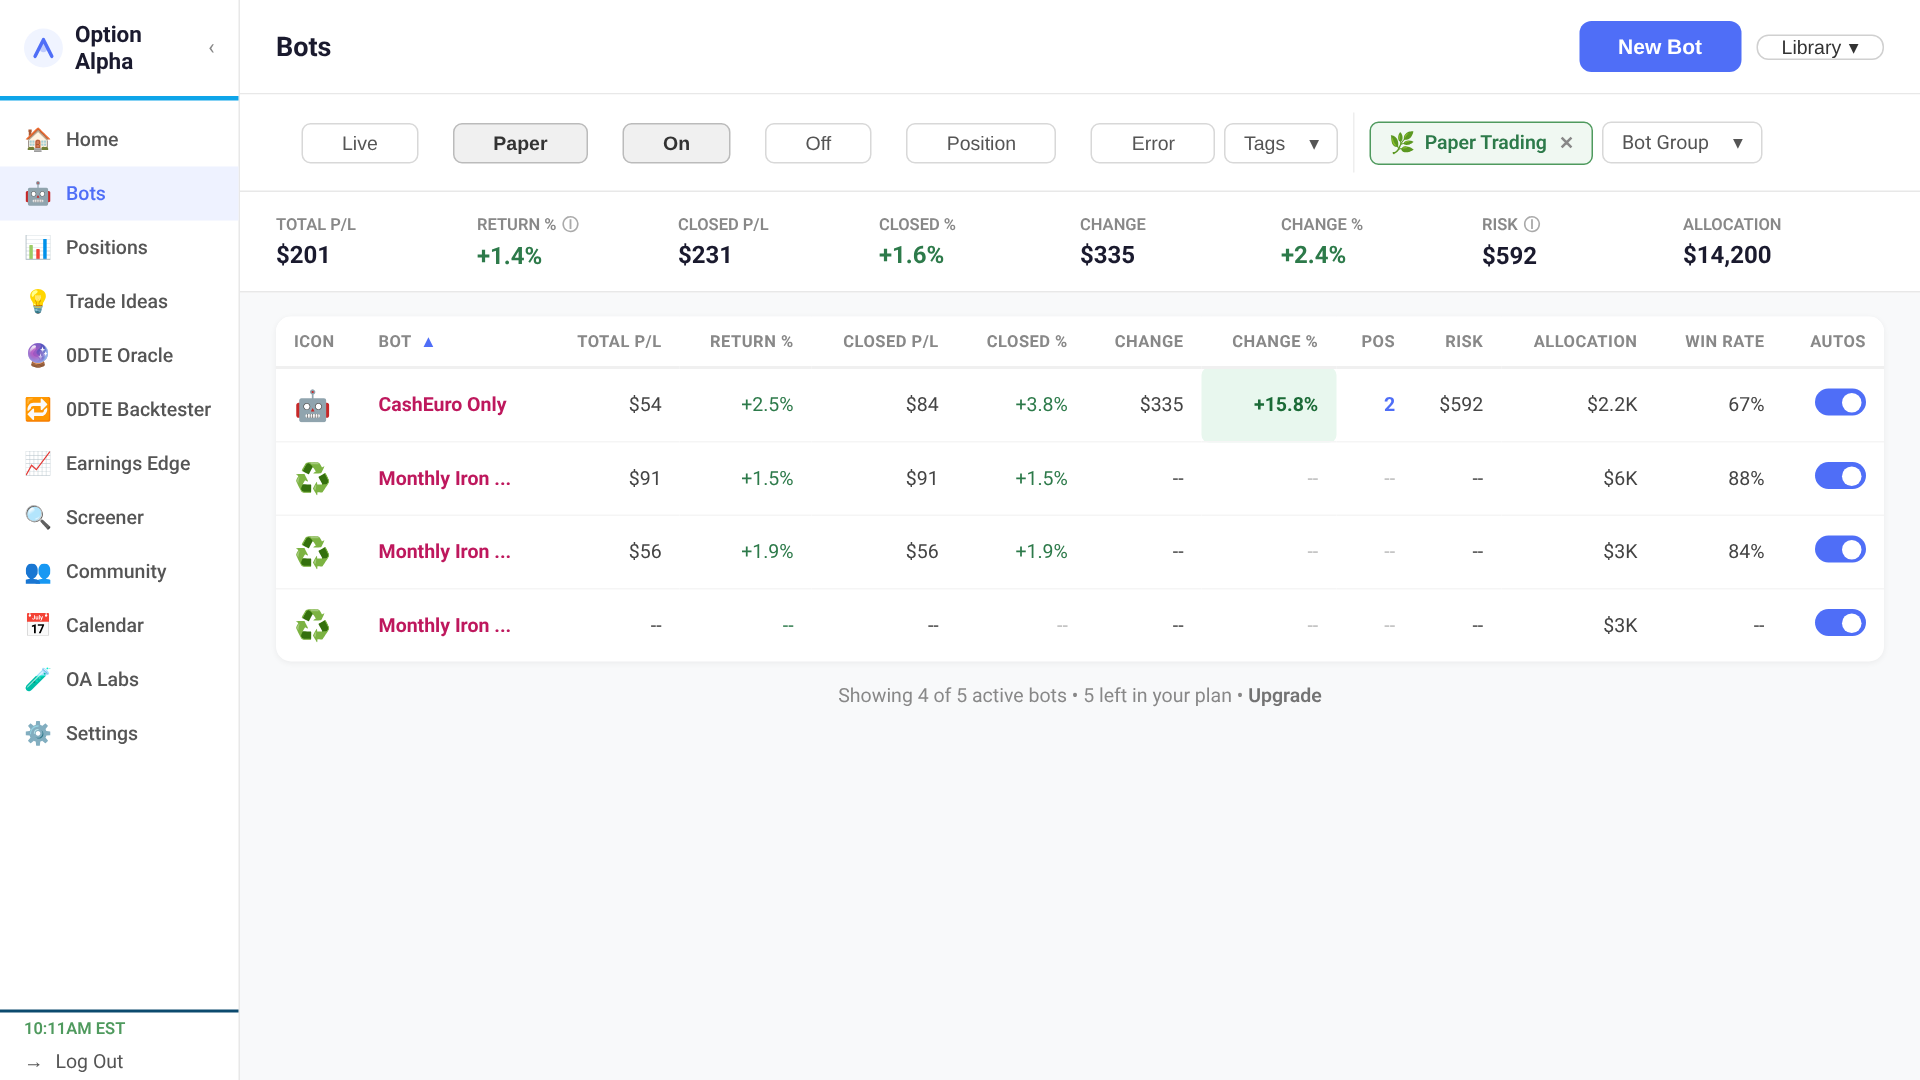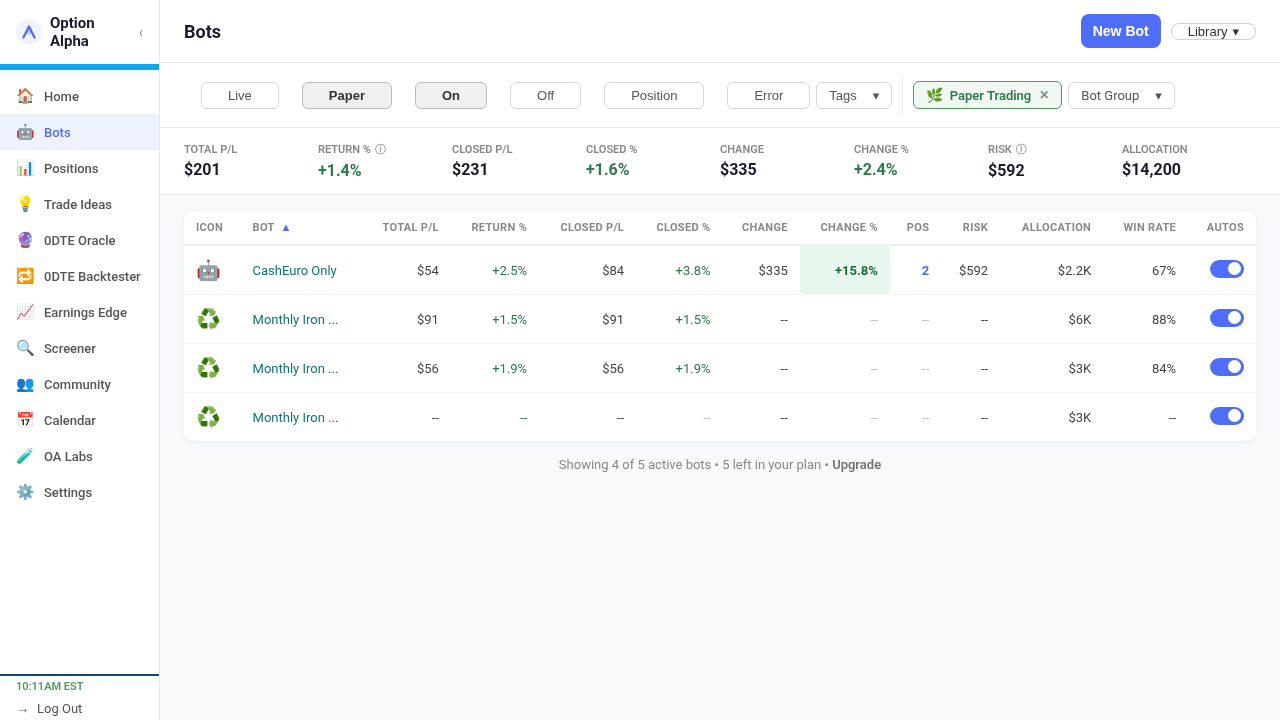--- a/index.html
+++ b/index.html
@@ -1,37 +1,37 @@
 <!DOCTYPE html>
 <html><head>
   <meta charset="utf-8">
   <style>
     * { box-sizing: border-box; margin: 0; padding: 0; }
     body { font-family: -apple-system, BlinkMacSystemFont, 'Segoe UI', Roboto, sans-serif; background: #f8f9fa; color: #333; font-size: 13px; display: flex; height: 720px; overflow: hidden; }
 
     
     .sidebar { width: 160px; background: #fff; border-right: 1px solid #e8e8e8; display: flex; flex-direction: column; height: 100%; }
-    .sidebar-logo { display: flex; align-items: center; gap: 8px; padding: 14px 16px; border-bottom: 6px solid #0ea5e9; }
+    .sidebar-logo { display: flex; align-items: center; gap: 8px; padding: 14px 16px; border-bottom: 3px solid #0ea5e9; }
     .logo-icon { width: 28px; height: 28px; }
     .logo-text { font-size: 15px; font-weight: 700; color: #1a1a2e; }
     .sidebar-collapse { margin-left: auto; cursor: pointer; color: #888; font-size: 14px; }
     .sidebar-nav { flex: 1; padding: 8px 0; }
     .nav-item { display: flex; align-items: center; gap: 10px; padding: 9px 16px; cursor: pointer; color: #555; font-size: 13px; font-weight: 500; border-radius: 0; transition: background 0.15s; }
     .nav-item.active { background: #eef2ff; color: #4f6ef7; }
     .nav-item .nav-icon { font-size: 15px; width: 18px; text-align: center; }
     .sidebar-footer { padding: 4px 16px; border-top: 2px solid #0c4a6e; }
     .time-display { color: #4f9a5e; font-size: 11px; font-weight: 600; margin-bottom: 8px; }
     .logout-item { display: flex; align-items: center; gap: 8px; cursor: pointer; color: #555; font-size: 13px; }
 
     
     .main { flex: 1; display: flex; flex-direction: column; overflow: hidden; }
     .main-header { display: flex; align-items: center; justify-content: space-between; padding: 14px 24px; background: #fff; border-bottom: 1px solid #e8e8e8; }
     .page-title { font-size: 18px; font-weight: 700; color: #1a1a2e; }
     .header-actions { display: flex; gap: 10px; align-items: center; }
-    .btn-new-bot { background: #4f6ef7; color: #fff; border: none; padding: 9px 12px; border-radius: 8px; font-size: 14px; font-weight: 600; cursor: pointer; }
+    .btn-new-bot { background: #4f6ef7; color: #fff; border: none; padding: 9px 26px; border-radius: 8px; font-size: 14px; font-weight: 600; cursor: pointer; }
     .btn-library { background: #fff; border: 1px solid #d0d0d0; color: #333; padding: 0 16px; border-radius: 8px; font-size: 13px; font-weight: 500; cursor: pointer; display: flex; align-items: center; gap: 5px; }
 
     
     .filter-bar { display: flex; align-items: center; gap: 6px; padding: 12px 24px; background: #fff; border-bottom: 1px solid #e8e8e8; flex-wrap: wrap; }
     .filter-btn { padding: 5px 26px; border-radius: 6px; border: 1px solid #d8d8d8; background: #fff; color: #555; font-size: 13px; cursor: pointer; font-weight: 500; margin-left: 17px; }
     .filter-btn.active { background: #f0f0f0; border-color: #bbb; color: #333; font-weight: 600; }
     .filter-btn-paper-trading { display: flex; align-items: center; gap: 6px; padding: 5px 12px; border-radius: 6px; border: 1px solid #4f9a5e; background: #f0f8f2; color: #2d7a4a; font-size: 13px; cursor: pointer; font-weight: 600; }
     .paper-trading-icon { font-size: 14px; }
     .filter-close { cursor: pointer; color: #888; font-size: 12px; margin-left: 2px; }
     .filter-btn-group { display: flex; align-items: center; gap: 16px; padding: 5px 12px; border-radius: 6px; border: 1px solid #d8d8d8; background: #fff; color: #555; font-size: 13px; cursor: pointer; }
@@ -49,21 +49,21 @@
     table { width: 100%; border-collapse: collapse; background: #fff; border-radius: 10px; overflow: hidden; box-shadow: 0 1px 4px rgba(0,0,0,0.06); }
     thead tr { background: #fff; border-bottom: 2px solid #f0f0f0; }
     th { padding: 10px 12px; text-align: right; font-size: 11px; font-weight: 700; color: #888; text-transform: uppercase; letter-spacing: 0.03em; white-space: nowrap; }
     th.left { text-align: left; }
     th.sortable { cursor: pointer; }
     th .sort-arrow { color: #4f6ef7; margin-left: 3px; }
     tbody tr { border-bottom: 1px solid #f5f5f5; transition: background 0.1s; }
     tbody tr:last-child { border-bottom: none; }
     td { padding: 12px 12px; text-align: right; font-size: 13px; color: #444; white-space: nowrap; }
     td.left { text-align: left; }
-    td.bot-name { font-weight: 400; color: #0f766e; }
+    td.bot-name { font-weight: 700; color: #be185d; }
     td.positive { color: #2d7a4a; }
     td.highlight-green { background: #e8f7ee; color: #1b6b37; font-weight: 700; border-radius: 5px; }
     td.blue-link { color: #4f6ef7; font-weight: 700; }
     td.muted { color: #bbb; }
     .bot-icon { font-size: 20px; }
     .toggle-on { display: inline-flex; align-items: center; width: 34px; height: 18px; border-radius: 9px; background: #4f6ef7; position: relative; cursor: pointer; }
     .toggle-on::after { content: ''; position: absolute; right: 3px; width: 13px; height: 13px; border-radius: 50%; background: #fff; }
 
     
     .table-footer { text-align: center; padding: 16px; color: #888; font-size: 13px; }

